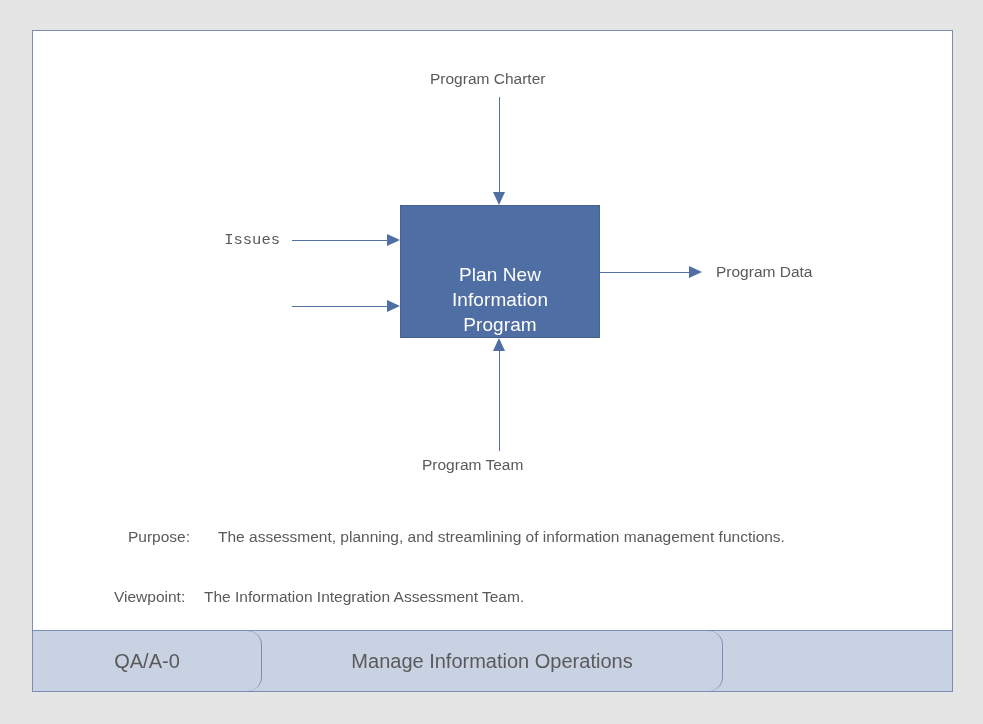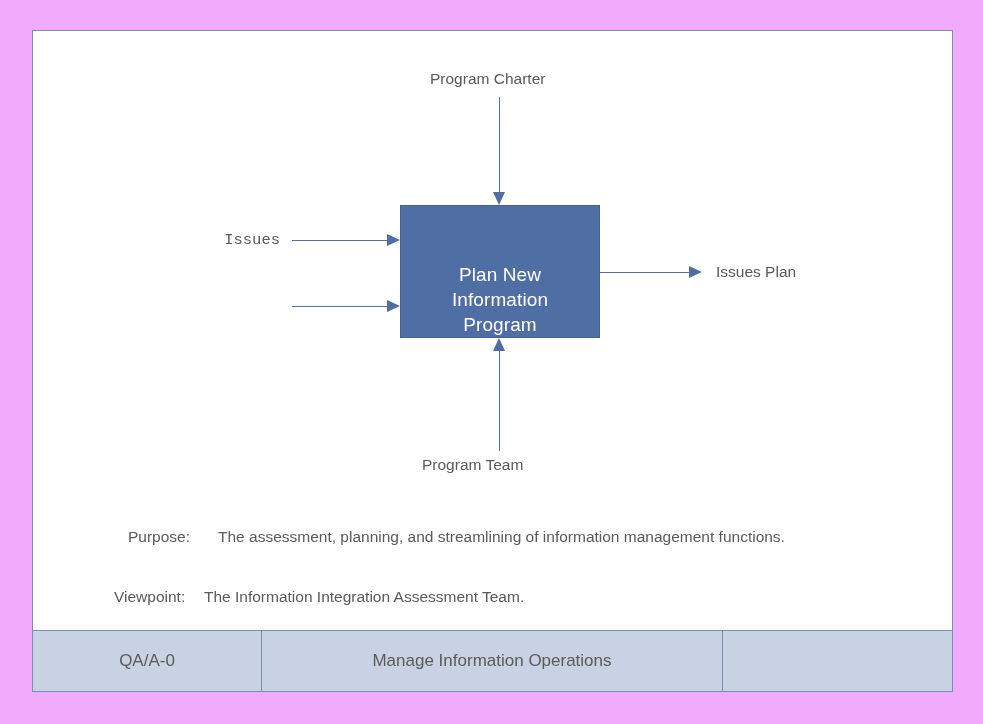--- a/index.html
+++ b/index.html
@@ -11,21 +11,21 @@
     width: 983px;
     height: 724px;
     font-family: "Liberation Sans", sans-serif;
     overflow: hidden;
   }
 
   #canvas {
     position: relative;
     width: 983px;
     height: 724px;
-    background: #f0abfc;
+    background: #e5e5e5;
   }
 
   
   .frame {
     position: absolute;
     left: 32px;
     top: 30px;
     width: 921px;
     height: 662px;
     border: 1.6px solid #7B8DB5;
@@ -132,23 +132,24 @@
     display: flex;
     background: #C9D2E3;
     border: 1.6px solid #7B8DB5;
   }
   .footer-cell {
     display: flex;
     align-items: center;
     justify-content: center;
     box-sizing: border-box;
     color: #5A5A5A;
-    font-size: 17px;
+    font-size: 20px;
     font-family: "Liberation Sans", sans-serif;
     height: 100%;
+    border-radius: 14px;
   }
   .footer-cell.c1 { width: 229px; border-right: 1.6px solid #7B8DB5; }
   .footer-cell.c2 { width: 461px; border-right: 1.6px solid #7B8DB5; }
   .footer-cell.c3 { flex: 1; }
 </style>
 </head>
 <body>
 
 <div id="canvas">
 
@@ -160,21 +161,21 @@
 
   <div class="arrow-label right-align" style="left:160px; top:231px; width:120px;font-family:Liberation Mono, monospace;">Issues</div>
   <div class="arrow-line-h" style="left:292px; top:240px; width:95px;"></div>
   <div class="arrowhead right" style="left:387px; top:233.5px;"></div>
 
   <div class="arrow-line-h" style="left:292px; top:306px; width:95px;"></div>
   <div class="arrowhead right" style="left:387px; top:299.5px;"></div>
 
   <div class="arrow-line-h" style="left:600px; top:272px; width:89px;"></div>
   <div class="arrowhead right" style="left:689px; top:265.5px;"></div>
-  <div class="arrow-label" style="left:716px; top:263px;">Issues Plan</div>
+  <div class="arrow-label" style="left:716px; top:263px;">Program Data</div>
 
   <div class="arrow-line-v" style="left:499px; top:351px; height:100px;"></div>
   <div class="arrowhead up" style="left:493px; top:338px;"></div>
   <div class="arrow-label" style="left:422px; top:456px;">Program Team</div>
 
   <div class="activity-box">
     <div class="activity-label">Plan New
 Information
 Program</div>
   </div>

